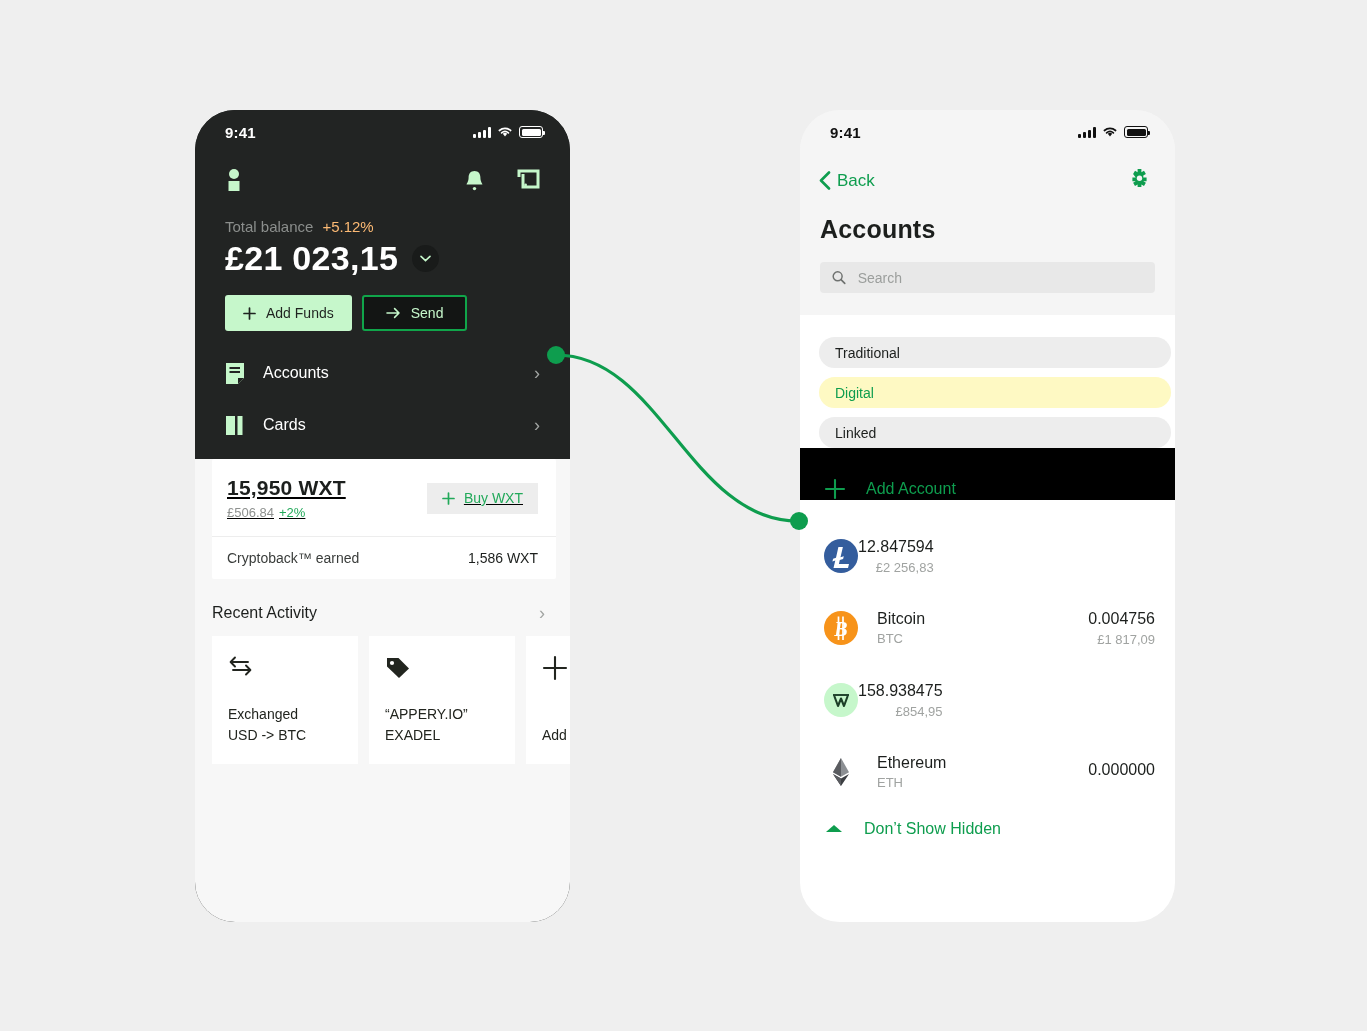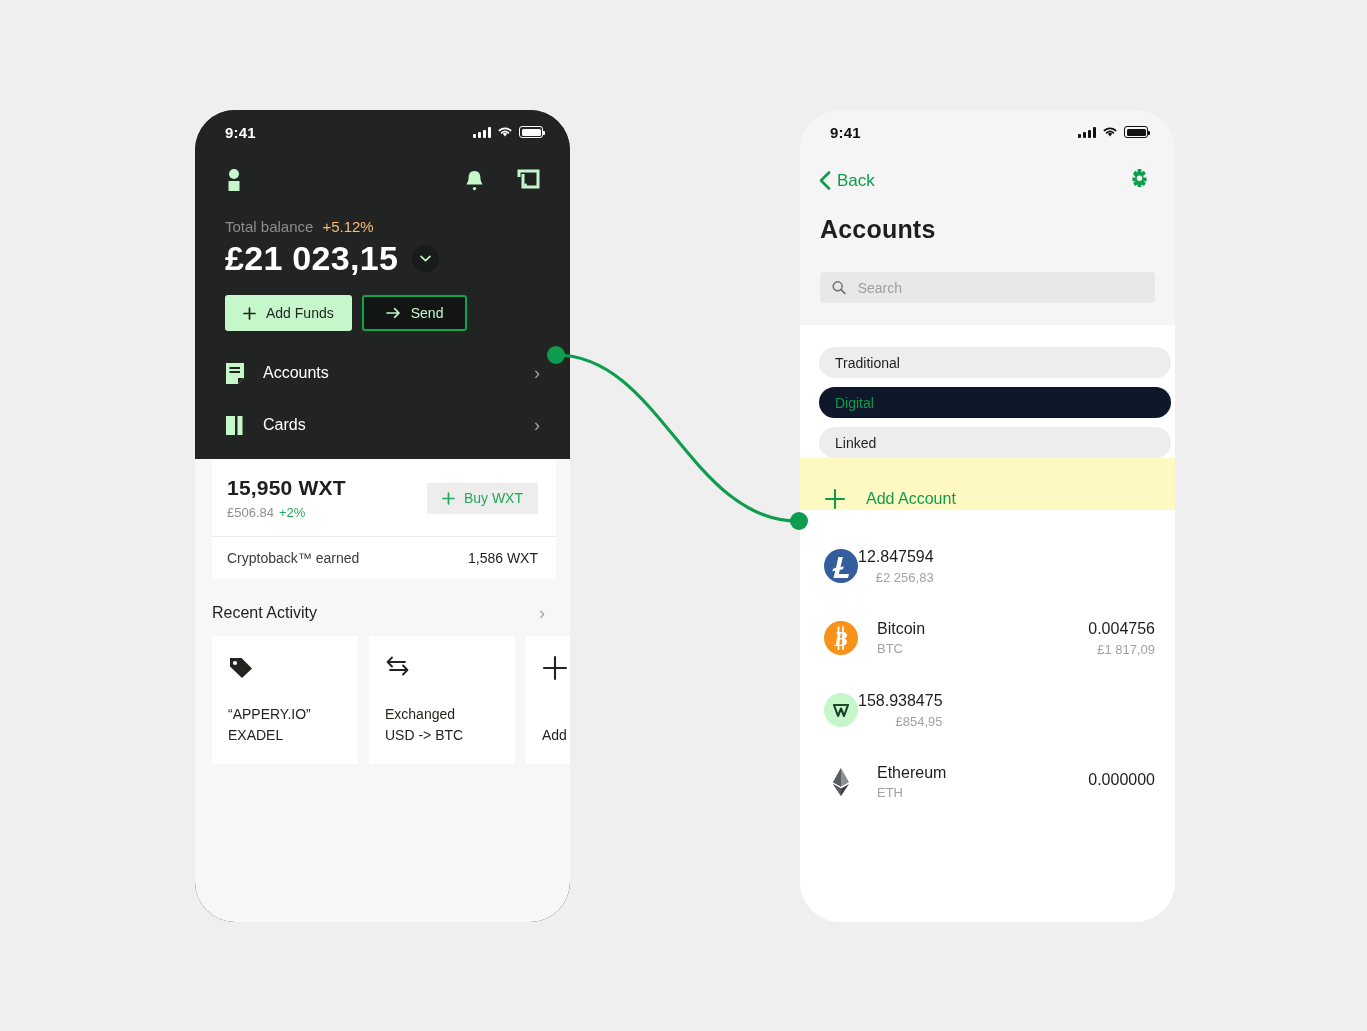--- a/index.html
+++ b/index.html
@@ -79,21 +79,21 @@
   .menu-item { display:flex; align-items:center; height: 52px; }
   .menu-ico { width:26px; display:flex; align-items:center; justify-content:flex-start; }
   .menu-label { color:#fff; font-size:16px; margin-left: 12px; flex:1; }
   .menu-note { color:#8B8E8C; font-size:13px; margin-right: 12px; }
   .chev-r { color:#A2A5A3; font-size:18px; line-height:1; }
 
   .wxt-card {
     margin: 8px 14px 0 17px; background:#fff; border-radius:2px;
     position: relative; z-index: 2;
   }
-  .wxt-top { display:flex; align-items:center; justify-content:space-between; padding: 17px 18px 16px 15px; }
+  .wxt-top { display:flex; align-items:center; justify-content:space-between; padding: 17px 18px 16px 15px; text-decoration: underline; }
   .wxt-amount { font-size:21px; font-weight:bold; color:#1C1F1D; letter-spacing:.2px; }
   .wxt-sub { margin-top:5px; font-size:13px; color:#8E918F; }
   .wxt-sub b { color:#22A95A; font-weight:normal; margin-left:5px; }
   .buy-btn { background:#EDEDED; color:#22A95A; font-size:14px; height:31px; display:flex; align-items:center; gap:9px; padding: 0 15px; }
   .wxt-rows { border-top:1px solid #EDEDED; }
   .wxt-row { display:flex; justify-content:space-between; padding: 13px 18px 13px 15px; font-size:14px; color:#3A3D3B; }
   .wxt-row .v { color:#1C1F1D; }
 
   .light-area { background:#F7F7F7; }
   .recent-head { display:flex; align-items:center; justify-content:space-between; padding: 25px 25px 0 17px; }
@@ -101,34 +101,34 @@
   .act-row { display:flex; gap:11px; padding: 14px 0 0 17px; }
   .act-card { width:146px; height:128px; background:#fff; box-sizing:border-box; padding: 19px 16px; flex:0 0 auto; display:flex; flex-direction:column; justify-content:space-between; }
   .act-text { font-size:14px; color:#22251F; line-height:1.45; }
 
   
   .r-head { background:#F5F5F5; }
   .r-nav { display:flex; align-items:center; justify-content:space-between; padding: 14px 25px 0 19px; }
   .back { display:flex; align-items:center; gap:6px; color:#0E9D4E; font-size:17px; }
   .r-title { font-size:25px; font-weight:bold; color:#1C1F1D; padding: 22px 0 0 20px; letter-spacing:.2px; }
   .search {
-    margin: 28px 20px 0 20px; height:31px; background:#E8E8E8; border-radius:4px;
+    margin: 18px 20px 0 20px; height:31px; background:#E8E8E8; border-radius:4px;
     display:flex; align-items:center; gap:10px; padding: 0 12px;
   }
   .search input {
     border:0; background:transparent; outline:none; font-size:14px; color:#8E918F;
     font-family:"Liberation Sans", sans-serif; width:100%;
   }
   .search input::placeholder { color:#9B9E9C; }
 
   .chips { display:flex; gap:9px; padding: 22px 4px 0 19px; background:#fff;flex-direction:column; }
   .chip { height:31px; border-radius:16px; background:#EDEDED; color:#1C1F1D; font-size:14px; display:flex; align-items:center; padding: 0 16px; }
-  .chip.sel { background:#0f172a; color:#0E9D4E; }
-
-  .addacct { display:flex; align-items:center; gap:20px; padding: 30px 0 0 24px; background:#fef9c3; }
+  .chip.sel { background:#fef9c3; color:#0E9D4E; }
+
+  .addacct { display:flex; align-items:center; gap:20px; padding: 30px 0 0 24px; background:#000000; }
   .addacct-label { color:#0E9D4E; font-size:16px; }
 
   .acct-list { background:#fff; padding: 20px 20px 0 24px; }
   .acct { display:flex; align-items:center; height:72px; }
   .acct-ico { width:34px; height:34px; flex:0 0 auto; display:flex; align-items:center; justify-content:center; }
   .acct-names { margin-left:19px; flex:1; }
   .acct-name { font-size:16px; color:#1C1F1D; }
   .acct-code { font-size:13px; color:#A0A3A1; margin-top:3px; }
   .acct-vals { text-align:right; }
   .acct-amt { font-size:16px; color:#1C1F1D; }
@@ -293,40 +293,40 @@
       </div>
 
       <div class="recent-head">
         <span class="recent-title">Recent Activity</span>
         <span class="chev-r">›</span>
       </div>
 
       <div class="act-row">
         <div class="act-card">
           <span>
+            <svg width="26" height="22" viewBox="0 0 26 22">
+              <path d="M3 7 H20 M7 2.5 L2.6 7 L7 11.5" stroke="#22251F" stroke-width="1.9" fill="none" stroke-linecap="round" stroke-linejoin="round"></path>
+              <path d="M22 15 H5 M18 10.5 L22.4 15 L18 19.5" stroke="#22251F" stroke-width="1.9" fill="none" stroke-linecap="round" stroke-linejoin="round"></path>
+            </svg>
+          </span>
+          <div class="act-text">
+            <div>Exchanged</div>
+            <div>USD -&gt; BTC</div>
+          </div>
+        </div>
+        <div class="act-card">
+          <span>
             <svg width="26" height="24" viewBox="0 0 26 24">
               <path d="M2 3 H13.5 L24 13.5 L14 23 L2 11.5 Z" fill="#22251F"></path>
               <circle cx="7" cy="8" r="2.1" fill="#fff"></circle>
             </svg>
           </span>
           <div class="act-text">
             <div>“APPERY.IO”</div>
             <div>EXADEL</div>
-          </div>
-        </div>
-        <div class="act-card">
-          <span>
-            <svg width="26" height="22" viewBox="0 0 26 22">
-              <path d="M3 7 H20 M7 2.5 L2.6 7 L7 11.5" stroke="#22251F" stroke-width="1.9" fill="none" stroke-linecap="round" stroke-linejoin="round"></path>
-              <path d="M22 15 H5 M18 10.5 L22.4 15 L18 19.5" stroke="#22251F" stroke-width="1.9" fill="none" stroke-linecap="round" stroke-linejoin="round"></path>
-            </svg>
-          </span>
-          <div class="act-text">
-            <div>Exchanged</div>
-            <div>USD -&gt; BTC</div>
           </div>
         </div>
         <div class="act-card">
           <span>
             <svg width="26" height="26" viewBox="0 0 26 26">
                 <path d="M13 2 V24 M2 13 H24" stroke="#22251F" stroke-width="2.1" stroke-linecap="round"></path>
               </svg>
           </span>
           <div class="act-text">
             <div>Add</div>
@@ -469,17 +469,23 @@
             <span class="acct-code" style="display:block">ETH</span>
           </span>
           <span class="acct-vals">
             <span class="acct-amt" style="display:block">0.000000</span>
             <span class="acct-fiat" style="display:block"></span>
           </span>
         </div>
 
       </div>
 
+      <div class="hidden-row">
+        <svg width="20" height="12" viewBox="0 0 20 12">
+            <path d="M2 9 L10 2 L18 9 Z" fill="#0E9D4E"></path>
+          </svg>
+        <span class="hidden-label">Don’t Show Hidden</span>
+      </div>
 
     </div>
   </div>
 
 </div>
 
 </body></html>

